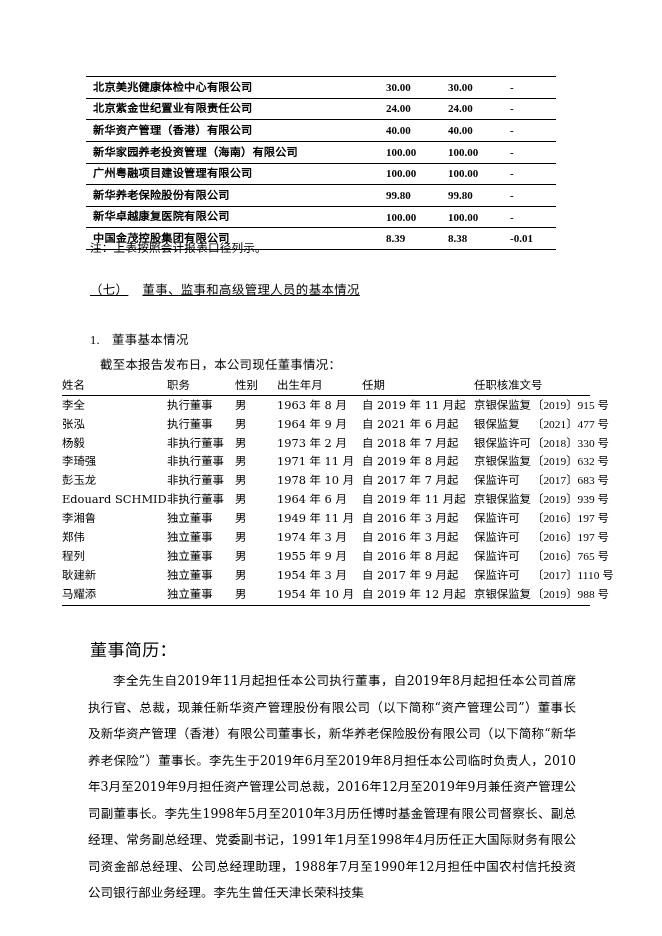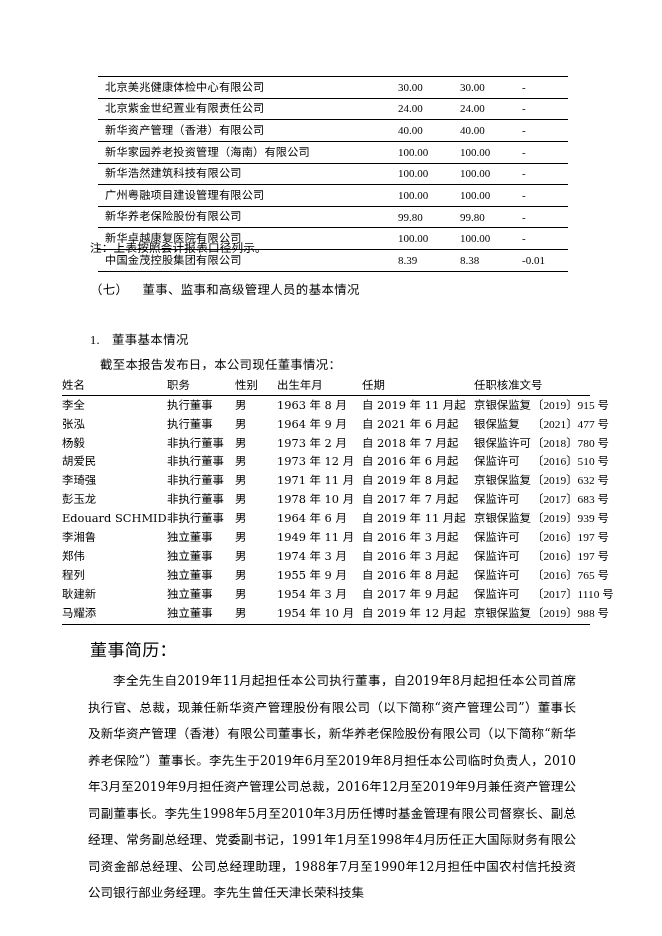--- a/index.html
+++ b/index.html
@@ -17,23 +17,24 @@
     width: 662px;
     height: 936px;
     background: #ffffff;
     overflow: hidden;
     box-sizing: border-box;
   }
 
   
   .subs-table-wrap {
     position: absolute;
-    left: 98px;
+    left: 86px;
     top: 76px;
     width: 470px;
+    font-weight: bold;
   }
   table.subs {
     border-collapse: collapse;
     width: 100%;
     table-layout: fixed;
   }
   table.subs td {
     border-top: 1.1px solid #000;
     border-bottom: 1.1px solid #000;
     font-size: 11.2px;
@@ -66,20 +67,21 @@
     font-size: 11.6px;
     letter-spacing: 0.2px;
     font-family: "DejaVu Serif", "Liberation Serif", serif;
   }
   .sec-heading {
     position: absolute;
     left: 90px;
     top: 280px;
     font-size: 12.4px;
     letter-spacing: 0.4px;
+    text-decoration: underline;
   }
   .sec-heading .num { margin-right: 14px; }
 
   .sub-heading {
     position: absolute;
     left: 90px;
     top: 330px;
     font-size: 12.4px;
     letter-spacing: 0.4px;
   }
@@ -208,26 +210,20 @@
           <td class="num">-</td>
         </tr>
         <tr>
           <td class="name">新华资产管理（香港）有限公司</td>
           <td class="num">40.00</td>
           <td class="num">40.00</td>
           <td class="num">-</td>
         </tr>
         <tr>
           <td class="name">新华家园养老投资管理（海南）有限公司</td>
-          <td class="num">100.00</td>
-          <td class="num">100.00</td>
-          <td class="num">-</td>
-        </tr>
-        <tr>
-          <td class="name">新华浩然建筑科技有限公司</td>
           <td class="num">100.00</td>
           <td class="num">100.00</td>
           <td class="num">-</td>
         </tr>
         <tr>
           <td class="name">广州粤融项目建设管理有限公司</td>
           <td class="num">100.00</td>
           <td class="num">100.00</td>
           <td class="num">-</td>
         </tr>
@@ -300,29 +296,21 @@
           <td>1964 年 9 月</td>
           <td>自 2021 年 6 月起</td>
           <td class="doc-cell"><span class="doc-name">银保监复</span><span class="doc-no">〔2021〕477 号</span></td>
         </tr>
         <tr>
           <td class="cell-name">杨毅</td>
           <td>非执行董事</td>
           <td>男</td>
           <td>1973 年 2 月</td>
           <td>自 2018 年 7 月起</td>
-          <td class="doc-cell"><span class="doc-name">银保监许可</span><span class="doc-no">〔2018〕780 号</span></td>
-        </tr>
-        <tr>
-          <td class="cell-name">胡爱民</td>
-          <td>非执行董事</td>
-          <td>男</td>
-          <td>1973 年 12 月</td>
-          <td>自 2016 年 6 月起</td>
-          <td class="doc-cell"><span class="doc-name">保监许可</span><span class="doc-no">〔2016〕510 号</span></td>
+          <td class="doc-cell"><span class="doc-name">银保监许可</span><span class="doc-no">〔2018〕330 号</span></td>
         </tr>
         <tr>
           <td class="cell-name">李琦强</td>
           <td>非执行董事</td>
           <td>男</td>
           <td>1971 年 11 月</td>
           <td>自 2019 年 8 月起</td>
           <td class="doc-cell"><span class="doc-name">京银保监复</span><span class="doc-no">〔2019〕632 号</span></td>
         </tr>
         <tr>

